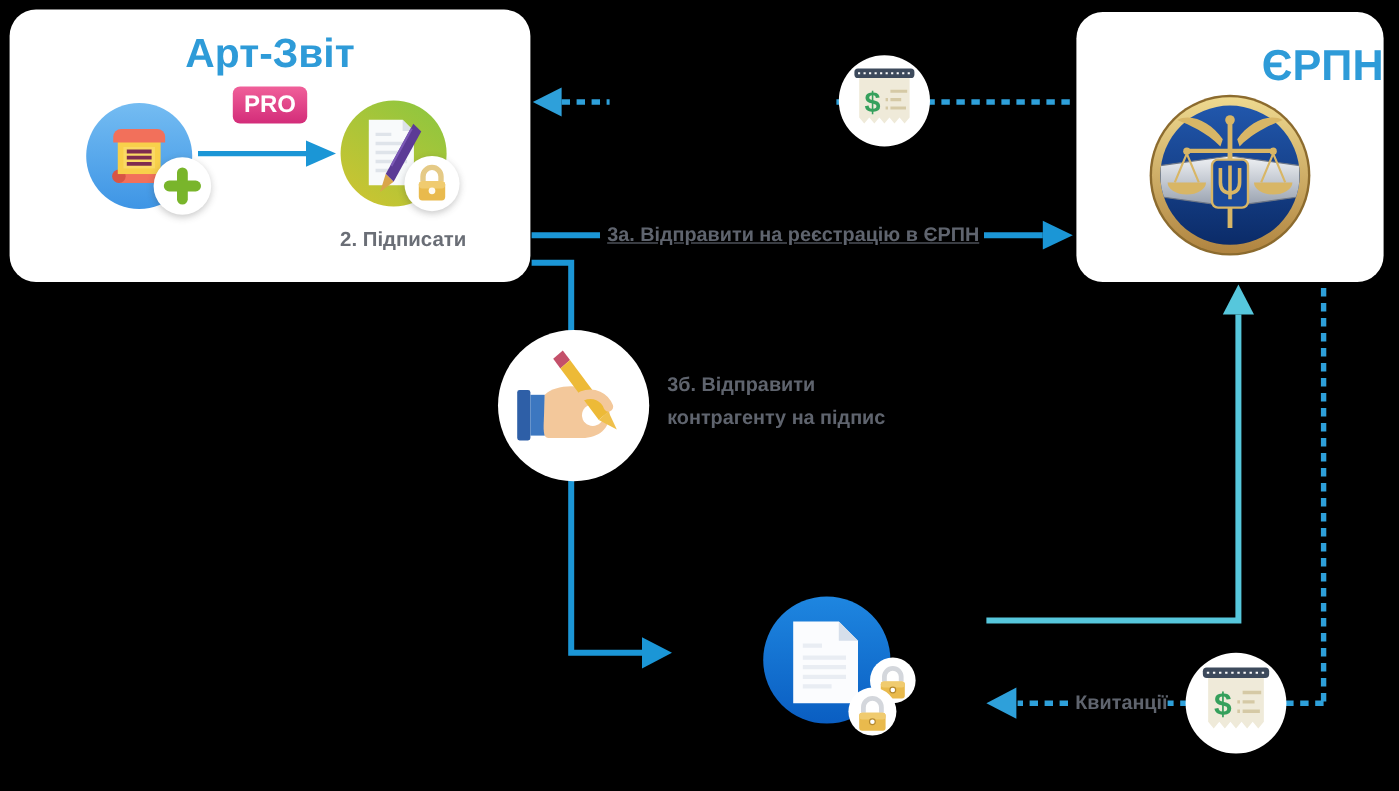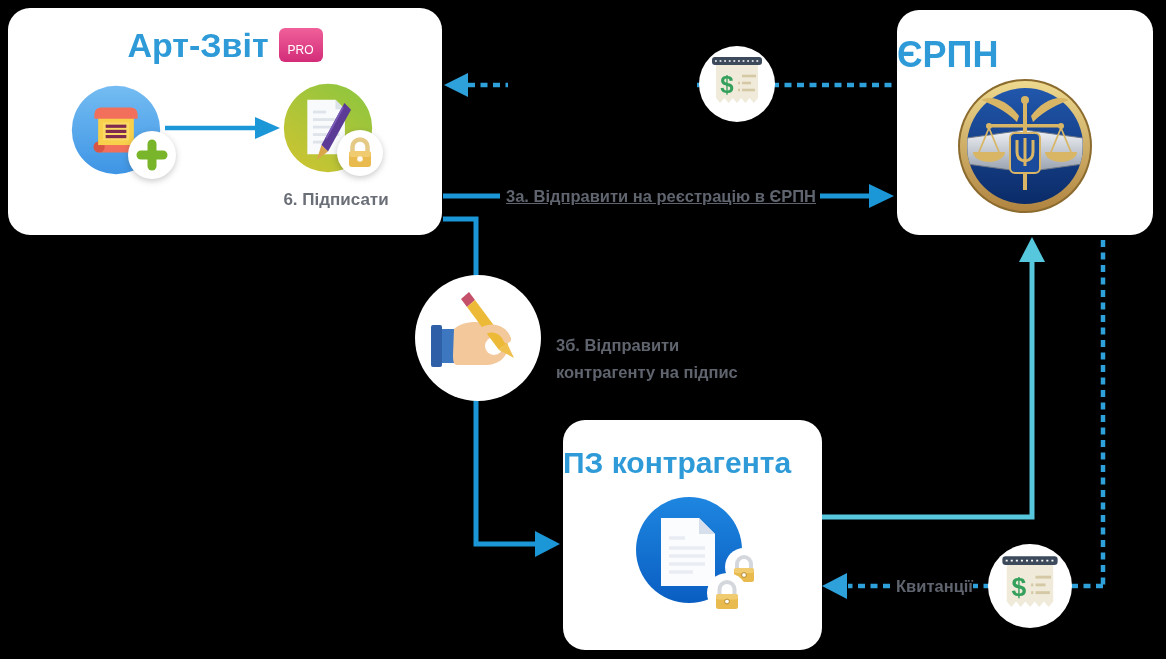--- a/index.html
+++ b/index.html
@@ -2,36 +2,36 @@
 <html><head>
 <meta charset="utf-8">
 <style>
   html,body{margin:0;padding:0;background:#000;}
   #stage{position:relative;width:1166px;height:659px;background:#000;overflow:hidden;
          font-family:"Liberation Sans","DejaVu Sans",sans-serif;}
   .card{position:absolute;background:#fff;border-radius:22px;}
   #card-artzvit{left:8px;top:8px;width:434px;height:227px;}
   #card-erpn{left:897px;top:10px;width:256px;height:225px;}
   #card-counterparty{left:563px;top:420px;width:259px;height:230px;}
-  .card-title{position:absolute;width:100%;text-align:left;color:#2E9BD8;font-weight:bold;}
+  .card-title{position:absolute;width:100%;text-align:right;color:#2E9BD8;font-weight:bold;}
   #artzvit-title-row{position:absolute;left:0;top:20px;width:100%;display:flex;
-        justify-content:center;align-items:center;gap:10px;}
+        justify-content:center;align-items:center;gap:10px;flex-direction:column;}
   #artzvit-title{color:#2E9BD8;font-weight:bold;font-size:34px;line-height:1;}
-  #pro-badge{background:linear-gradient(180deg,#F0609A,#D32C79);color:#fff;font-weight:normal;
-        font-size:12px;line-height:1;padding:16px 9px 6px;border-radius:6px;}
+  #pro-badge{background:linear-gradient(180deg,#F0609A,#D32C79);color:#fff;font-weight:bold;
+        font-size:20px;line-height:1;padding:5px 9px 6px;border-radius:6px;}
   #erpn-title{top:24px;font-size:36px;}
   #counterparty-title{top:26px;font-size:30px;}
   .step-label{position:absolute;text-align:center;color:#6A6E76;font-weight:bold;font-size:17px;}
   .conn-label{position:absolute;color:#5F646E;font-weight:bold;font-size:16.5px;z-index:4;}
   .circle-node{position:absolute;background:#fff;border-radius:50%;z-index:3;}
   #connectors{position:absolute;left:0;top:0;z-index:1;}
   .abs{position:absolute;}
   #lbl-receive{left:462px;top:76px;width:228px;text-align:right;}
   #lbl-send-erpn{left:505px;top:187px;width:312px;text-align:center;text-decoration:underline;}
-  #lbl-send-counterparty{left:556px;top:308px;width:200px;line-height:27px;white-space:pre-line;margin-top:24px;}
+  #lbl-send-counterparty{left:556px;top:308px;width:200px;line-height:27px;white-space:pre-line;}
   #lbl-receipts{left:893px;top:577px;width:80px;text-align:right;}
   #hand-circle{left:415px;top:275px;width:126px;height:126px;}
   #receipt-top{left:699px;top:46px;width:76px;height:76px;}
   #receipt-bottom{left:988px;top:544px;width:84px;height:84px;}
   .badge-circle{position:absolute;background:#fff;border-radius:50%;
         box-shadow:0 2px 6px rgba(60,60,60,.28);}
 </style>
 </head>
 <body>
 
@@ -125,21 +125,21 @@
 
     <div class="badge-circle" style="left:329px;top:122px;width:46px;height:46px">
       <svg width="46" height="46" viewBox="0 0 46 46">
         <path d="M15.5,21 v-4 a7.5 7.5 0 0 1 15,0 v4" stroke="#E5CA86" stroke-width="4.5" fill="none"></path>
         <rect x="12" y="21" width="22" height="16" rx="3" fill="#E9BA4D"></rect>
         <rect x="12" y="21" width="22" height="6" rx="3" fill="#F0CB6F"></rect>
         <circle cx="23" cy="29" r="2.8" fill="#FFFFFF" opacity="0.92"></circle>
       </svg>
     </div>
 
-    <div class="step-label" style="left:240px;top:182px;width:176px">6. Підписати</div>
+    <div class="step-label" style="left:240px;top:182px;width:176px">2. Підписати</div>
   </div>
 
   <div id="card-erpn" class="card" style="z-index:2">
     <div id="erpn-title" class="card-title">ЄРПН</div>
     <svg class="abs" style="left:58px;top:66px" width="140" height="140" viewBox="0 0 140 140">
       <defs>
         <linearGradient id="gGold" x1="0" y1="0" x2="0" y2="1">
           <stop offset="0" stop-color="#EED98F"></stop>
             <stop offset="1" stop-color="#B08440"></stop>
         </linearGradient>
@@ -176,23 +176,20 @@
         <path d="M34,52 L24,76 M34,52 L44,76 M106,52 L96,76 M106,52 L116,76"></path>
       </g>
       <rect x="55" y="57" width="30" height="40" rx="5" fill="#1A4A9C" stroke="#D8B666" stroke-width="2"></rect>
       <g stroke="#D8B666" stroke-width="3" fill="none">
         <path d="M62,64 V76 Q62,84 70,85 Q78,84 78,76 V64"></path>
         <path d="M70,62 V90"></path>
       </g>
     </svg>
   </div>
 
-  <div id="card-counterparty" class="card" style="z-index:2">
-    <div id="counterparty-title" class="card-title">ПЗ контрагента</div>
-  </div>
   <svg class="abs" style="left:617px;top:482px;z-index:3" width="150" height="150" viewBox="0 0 150 150">
     <defs>
       <linearGradient id="gBlue2" x1="0" y1="0" x2="0" y2="1">
         <stop offset="0" stop-color="#1E86E0"></stop>
           <stop offset="1" stop-color="#0A5EC2"></stop>
       </linearGradient>
     </defs>
     <circle cx="72" cy="68" r="53" fill="url(#gBlue2)"></circle>
     <path d="M44,36 H82 L98,52 V104 H44 Z" fill="#FBFCFE"></path>
     <path d="M82,36 L98,52 H82 Z" fill="#D6DFEB"></path>

